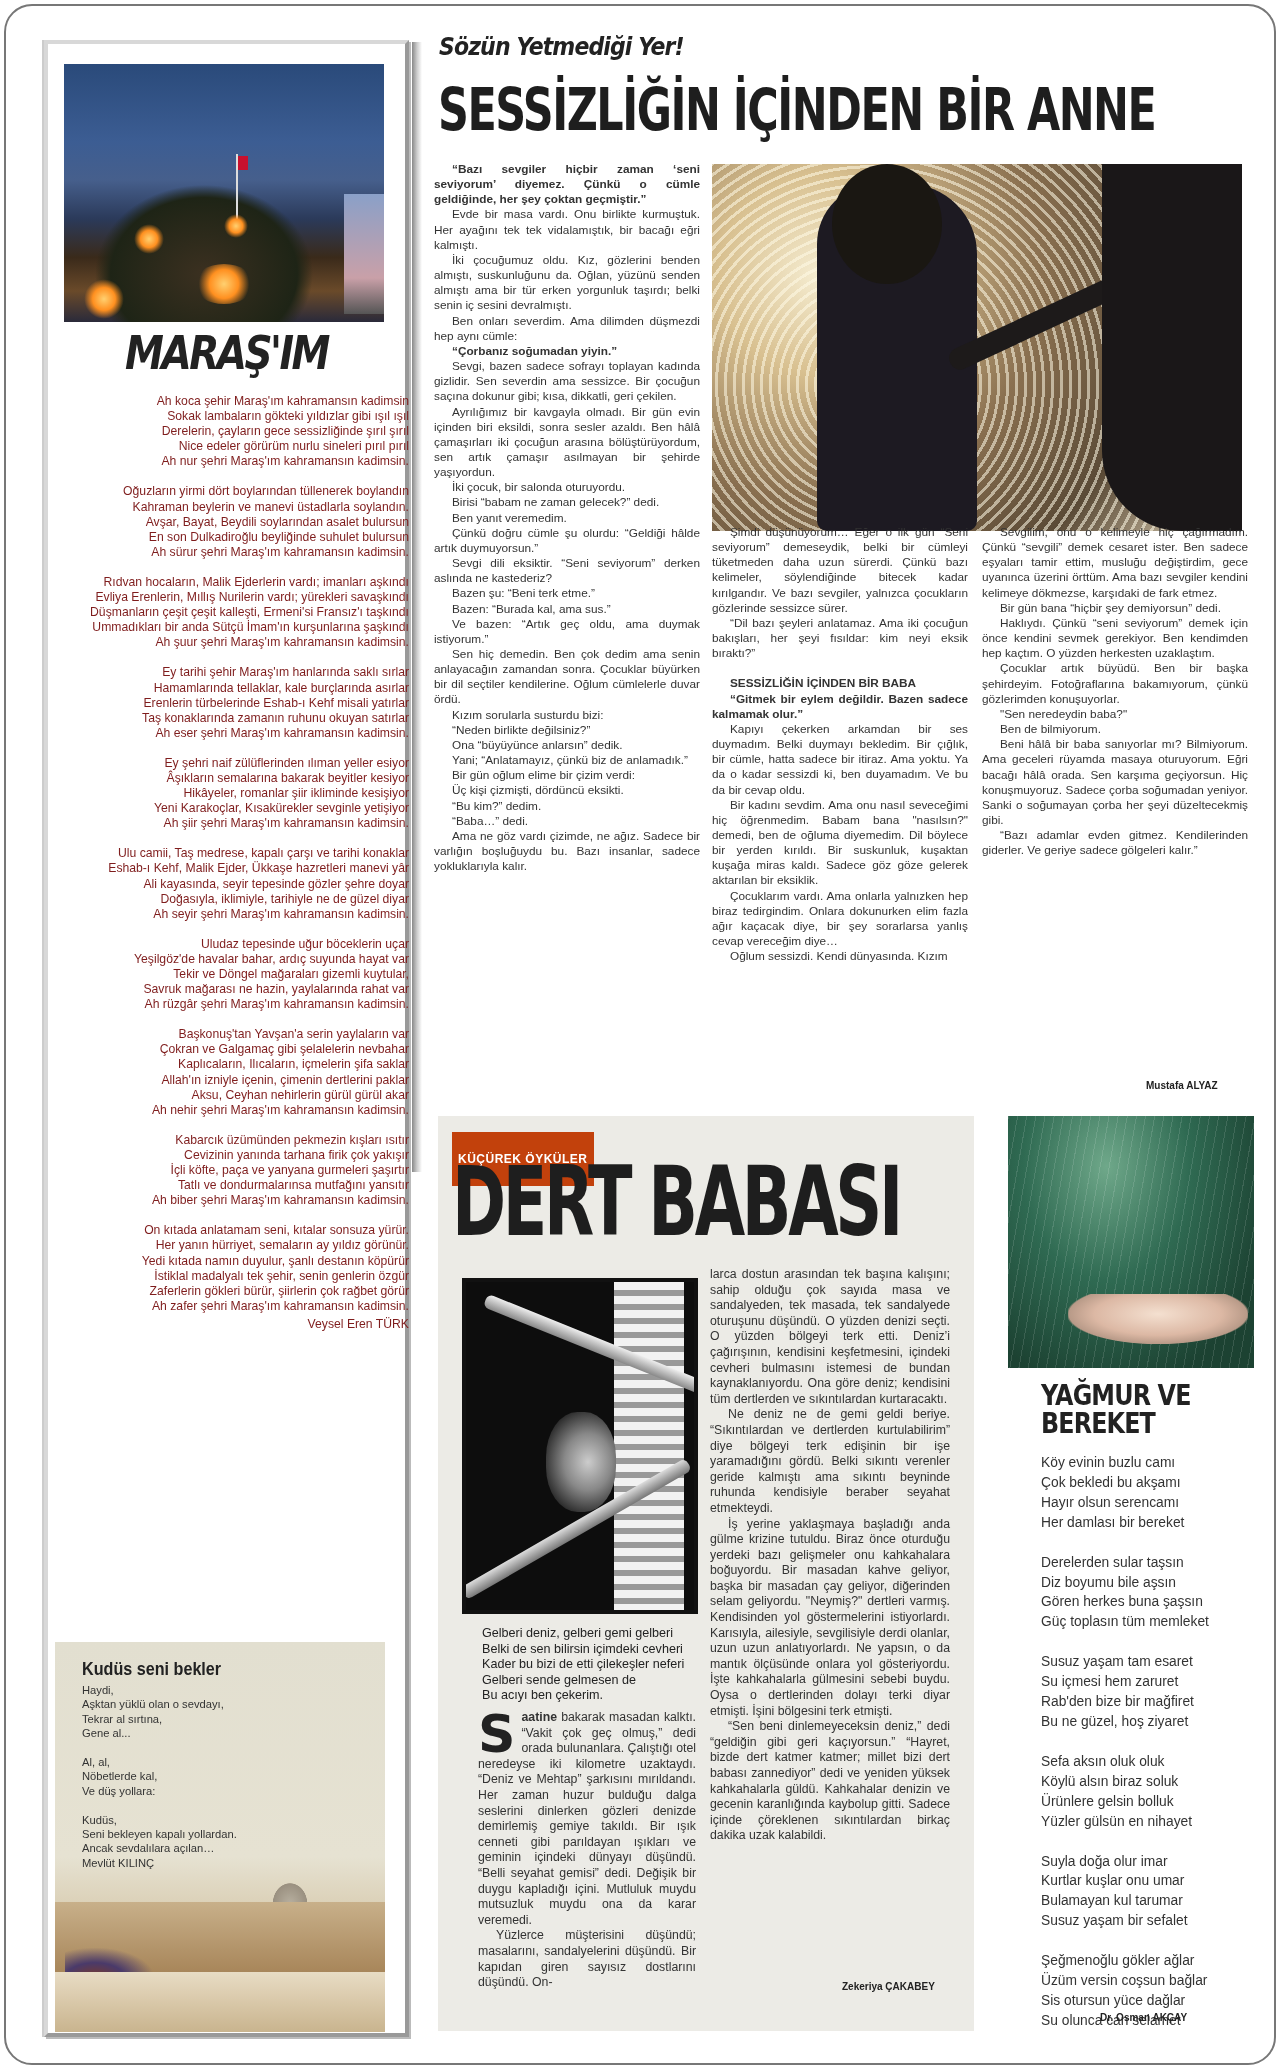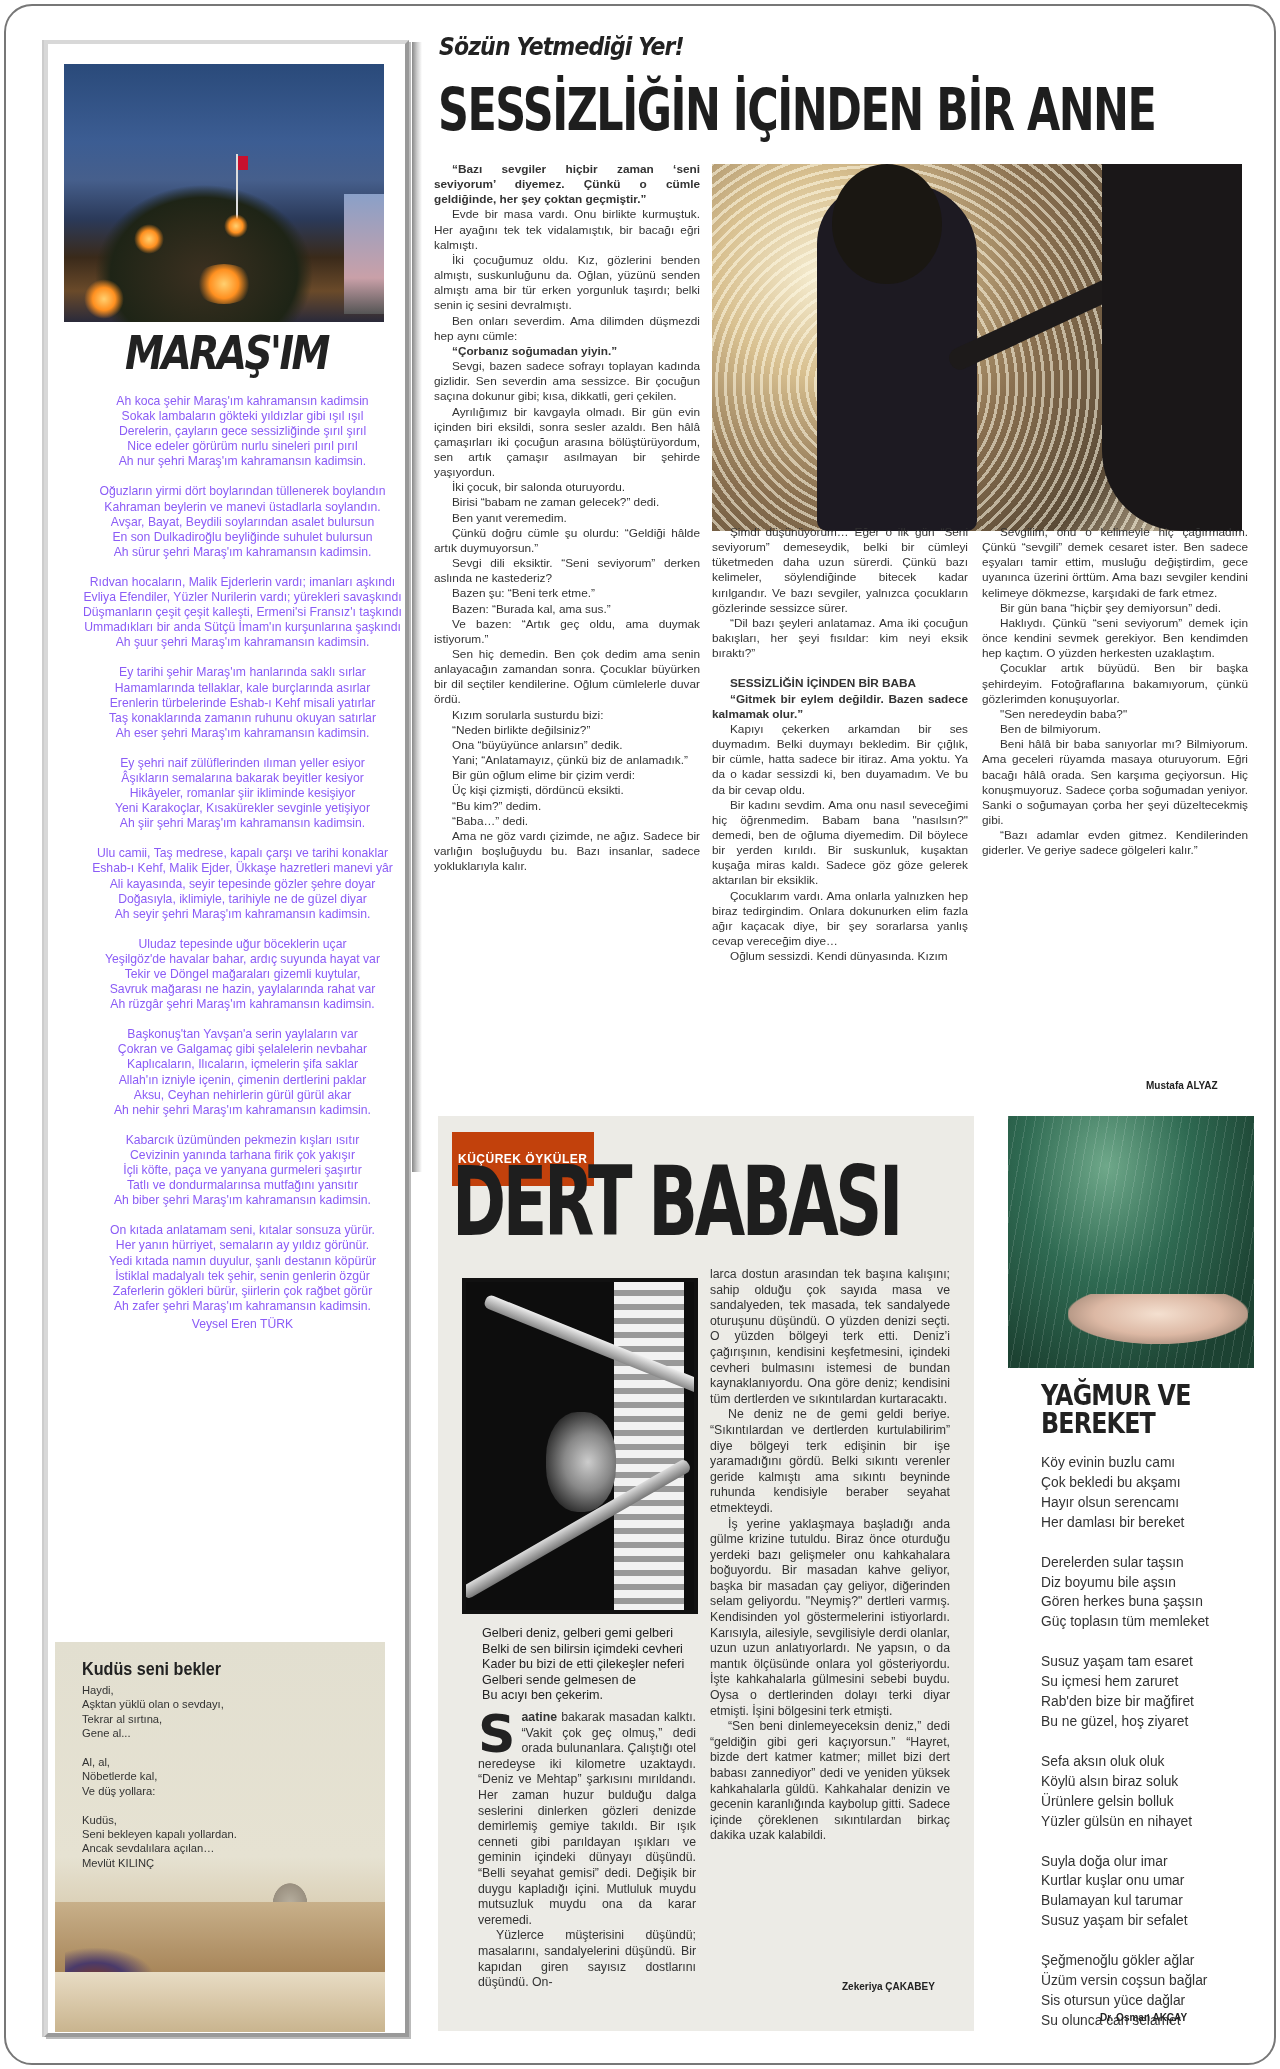--- a/index.html
+++ b/index.html
@@ -8,21 +8,21 @@
 .page{position:absolute;left:4px;top:4px;width:1272px;height:2061px;border:2px solid #777;border-radius:28px;background:#fff}
 
 .leftbox{position:absolute;left:38px;top:34px;width:365px;height:1997px;background:#fff;box-shadow:2px 2px 0 #bbb,-2px 0 0 #ccc;border:4px solid #d8d8d8;border-right-color:#999;border-bottom-color:#999}
 .maras-photo{position:absolute;left:16px;top:20px;width:320px;height:258px;background:linear-gradient(180deg,#2a4a7a 0%,#3c5d93 30%,#465f8c 45%,#2b3a5a 60%,#3a2a1a 75%,#6a4a2a 88%,#2a2a3a 100%);overflow:hidden}
 .maras-photo .hill{position:absolute;left:30px;top:120px;width:220px;height:150px;background:radial-gradient(ellipse at 50% 60%,#3b3020 0%,#1e2416 60%,transparent 70%)}
 .maras-photo .flagpole{position:absolute;left:172px;top:90px;width:2px;height:70px;background:#ddd}
 .maras-photo .flag{position:absolute;left:174px;top:92px;width:10px;height:14px;background:#c8102e}
 .maras-photo .light{position:absolute;border-radius:50%;background:radial-gradient(circle,#ffd070 0%,#ff9020 40%,transparent 70%)}
 .maras-photo .bldg{position:absolute;right:0;top:130px;width:40px;height:120px;background:linear-gradient(180deg,#8aa0c8,#c9a0a8 70%,#555)}
 .maras-title{position:absolute;left:0;width:100%;top:282px;text-align:center;font-family:"DejaVu Sans",sans-serif;font-weight:bold;font-style:italic;font-size:46px;letter-spacing:-3px;color:#222;transform:scaleX(.85)}
-.poem{position:absolute;left:16px;width:100%;text-align:center;font-size:12.2px;line-height:15.1px;color:#8b5cf6}
+.poem{position:absolute;left:4px;width:100%;text-align:right;font-size:12.2px;line-height:15.1px;color:#7f1d1d}
 .poem .stanza{margin-bottom:15px}
 .author{font-weight:normal}
 .kudus{position:absolute;left:7px;top:1598px;width:330px;height:390px;background:linear-gradient(180deg,#e2dfd0 0%,#e6e2d2 55%,#d9cdb2 70%,#b89a70 85%,#d8c7a8 100%);overflow:hidden}
 .kudus .ttl{position:absolute;left:27px;top:16px;font-size:19px;font-weight:bold;color:#222;transform:scaleX(.85);transform-origin:left}
 .kudus .body{position:absolute;left:27px;top:41px;font-size:11.2px;line-height:14.4px;color:#333}
 .kudus .dome{position:absolute;left:215px;top:238px;width:40px;height:24px;background:radial-gradient(ellipse at 50% 100%,#b8b0a0 0%,#9a9080 60%,transparent 62%)}
 .kudus .wall{position:absolute;left:0;top:260px;width:100%;height:70px;background:linear-gradient(180deg,#c8b08a,#a8865a)}
 .kudus .terrace{position:absolute;left:0;top:330px;width:100%;height:60px;background:linear-gradient(180deg,#e8dcc4,#c9b48e)}
 .kudus .people{position:absolute;left:10px;top:300px;width:100px;height:60px;background:radial-gradient(ellipse at 30% 60%,#7a3a2a 0%,#4a3a6a 30%,transparent 60%)}
 
@@ -86,21 +86,21 @@
         </div>
         <div class="stanza">
           <div>Oğuzların yirmi dört boylarından tüllenerek boylandın</div>
           <div>Kahraman beylerin ve manevi üstadlarla soylandın.</div>
           <div>Avşar, Bayat, Beydili soylarından asalet bulursun</div>
           <div>En son Dulkadiroğlu beyliğinde suhulet bulursun</div>
           <div>Ah sürur şehri Maraş'ım kahramansın kadimsin.</div>
         </div>
         <div class="stanza">
           <div>Rıdvan hocaların, Malik Ejderlerin vardı; imanları aşkındı</div>
-          <div>Evliya Efendiler, Yüzler Nurilerin vardı; yürekleri savaşkındı</div>
+          <div>Evliya Erenlerin, Mıllış Nurilerin vardı; yürekleri savaşkındı</div>
           <div>Düşmanların çeşit çeşit kalleşti, Ermeni'si Fransız'ı taşkındı</div>
           <div>Ummadıkları bir anda Sütçü İmam'ın kurşunlarına şaşkındı</div>
           <div>Ah şuur şehri Maraş'ım kahramansın kadimsin.</div>
         </div>
         <div class="stanza">
           <div>Ey tarihi şehir Maraş'ım hanlarında saklı sırlar</div>
           <div>Hamamlarında tellaklar, kale burçlarında asırlar</div>
           <div>Erenlerin türbelerinde Eshab-ı Kehf misali yatırlar</div>
           <div>Taş konaklarında zamanın ruhunu okuyan satırlar</div>
           <div>Ah eser şehri Maraş'ım kahramansın kadimsin.</div>

